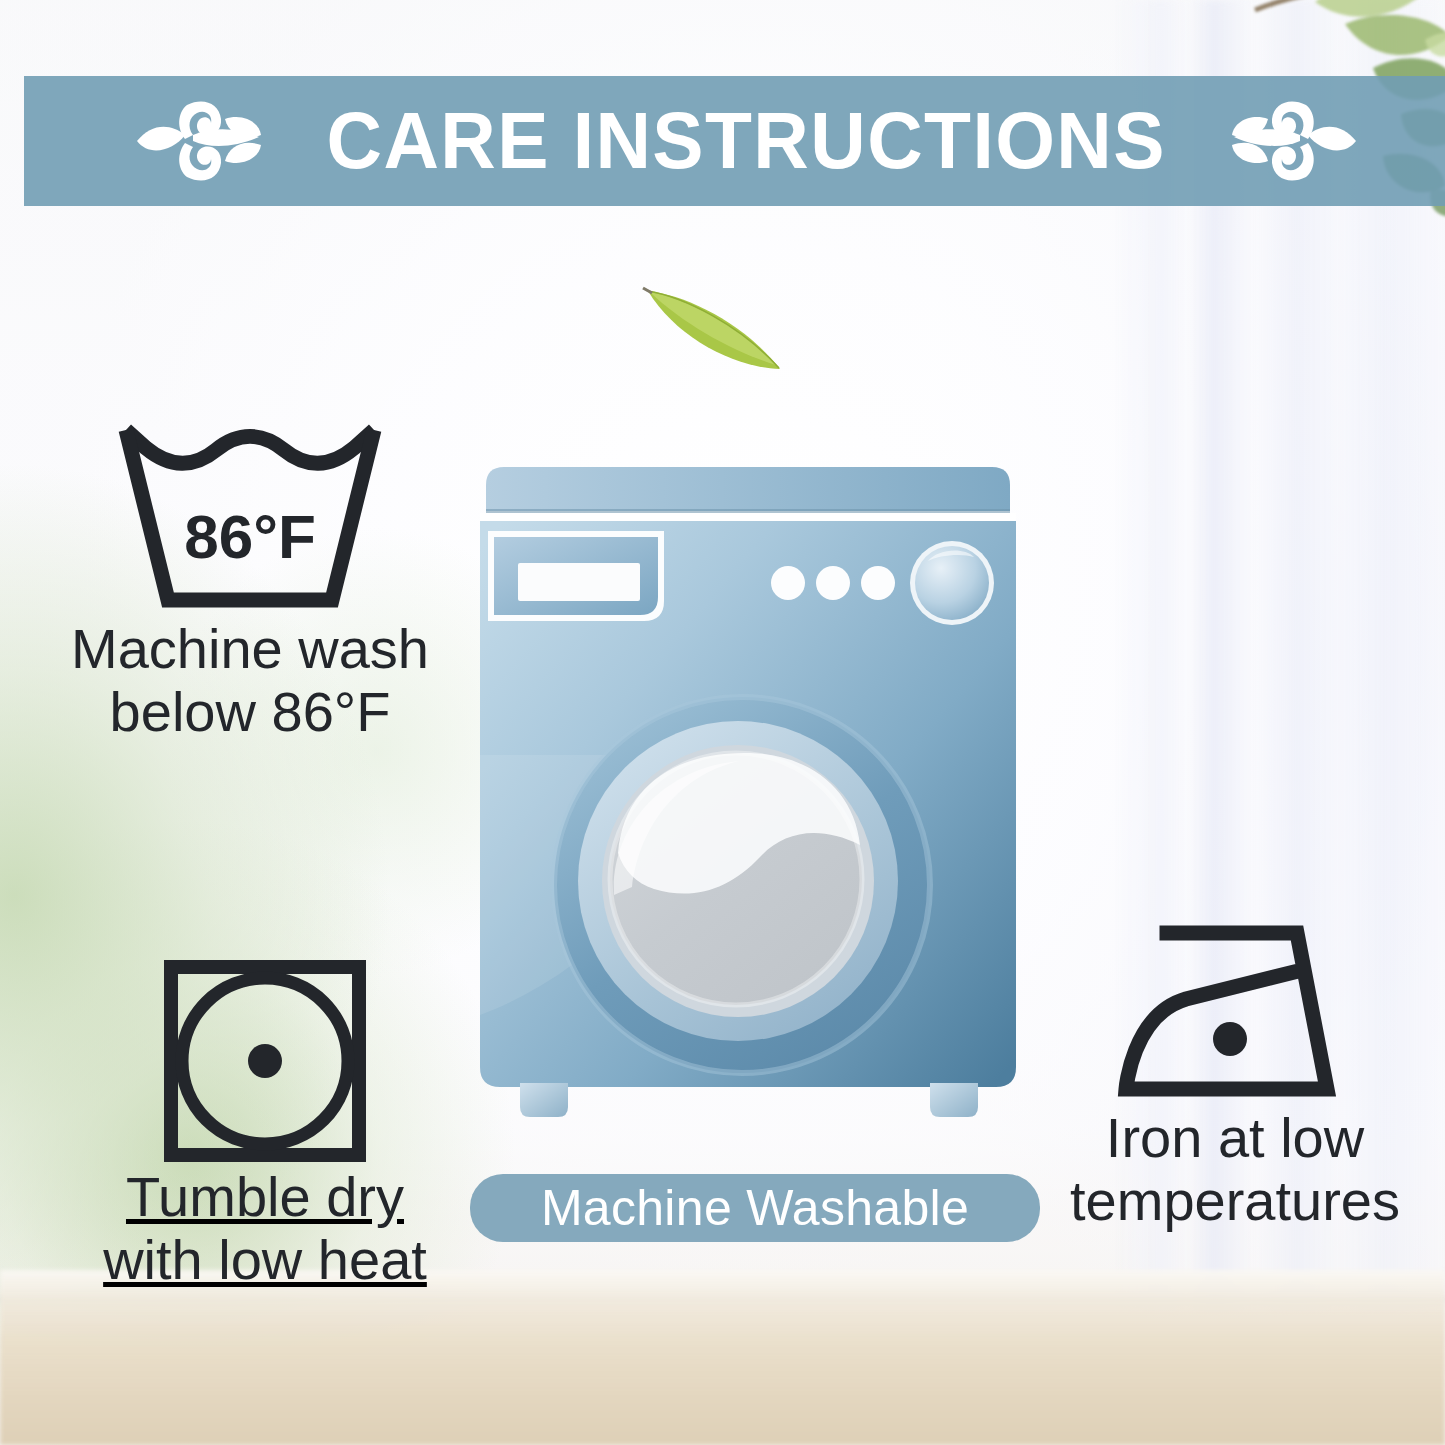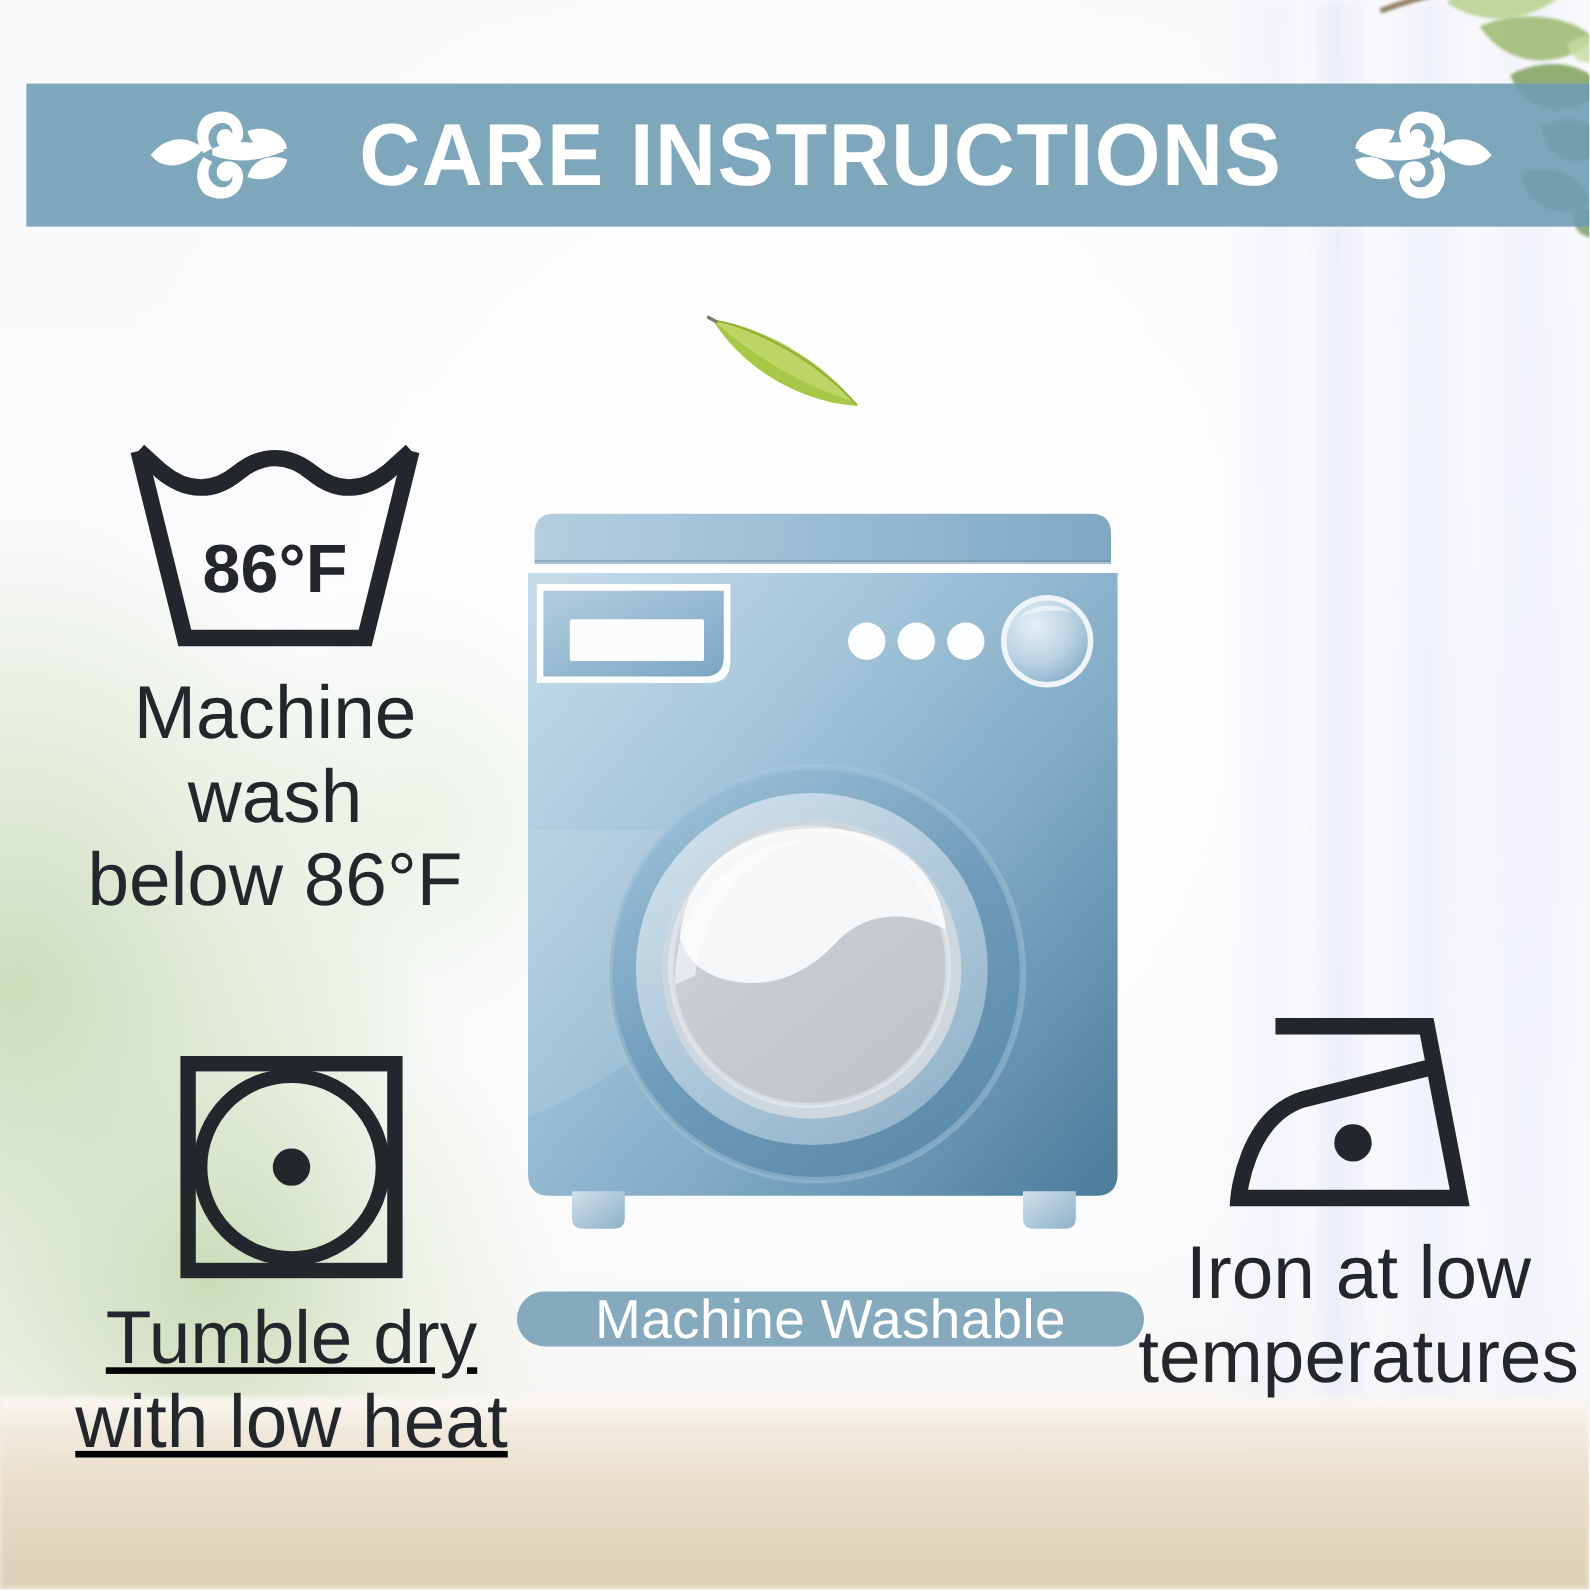--- a/index.html
+++ b/index.html
@@ -50,35 +50,35 @@
   .orn{width:132px;height:92px;flex:none;}
   .orn.left{margin-right:34px;}
   .orn.right{margin-left:34px;}
 
   
   .leaf-float{position:absolute;left:640px;top:275px;width:150px;height:100px;filter:blur(.6px);}
 
   
   .cell{position:absolute;display:flex;flex-direction:column;align-items:center;}
   .cell .sym{display:block;}
-  .cell .cap{margin-top:14px;text-align:center;color:#23262b;
-    font-size:68px;line-height:1.12;font-weight:400;white-space:pre-line;}
-
-  .cell-wash   {left:40px;  top:398px; width:420px;}
+  .cell .cap{margin-top:2px;text-align:center;color:#23262b;
+    font-size:56px;line-height:1.12;font-weight:400;white-space:pre-line;}
+
+  .cell-wash   {left:40px;  top:418px; width:420px;}
   .cell-bleach {left:1020px;top:412px; width:420px;}
   .cell-dry    {left:55px;  top:958px; width:420px;text-decoration:underline;}
   .cell-iron   {left:1030px;top:911px; width:410px;}
 
   .basin-temp{font-size:62px;font-weight:bold;fill:#23262b;font-family:"Liberation Sans",sans-serif;}
 
   
   .machine{position:absolute;left:468px;top:455px;width:560px;height:680px;}
 
   
-  .pill{position:absolute;left:470px;top:1174px;width:570px;height:50px;
+  .pill{position:absolute;left:470px;top:1174px;width:570px;height:68px;
     border-radius:33px;background:rgba(124,163,184,.93);
     display:flex;align-items:center;justify-content:center;text-align:center;}
   .pill-label{color:#ffffff;font-size:50px;line-height:1;letter-spacing:.3px;}
 </style>
 </head>
 <body>
 
 <div id="stage">
 
   <div class="bg-base"></div>

